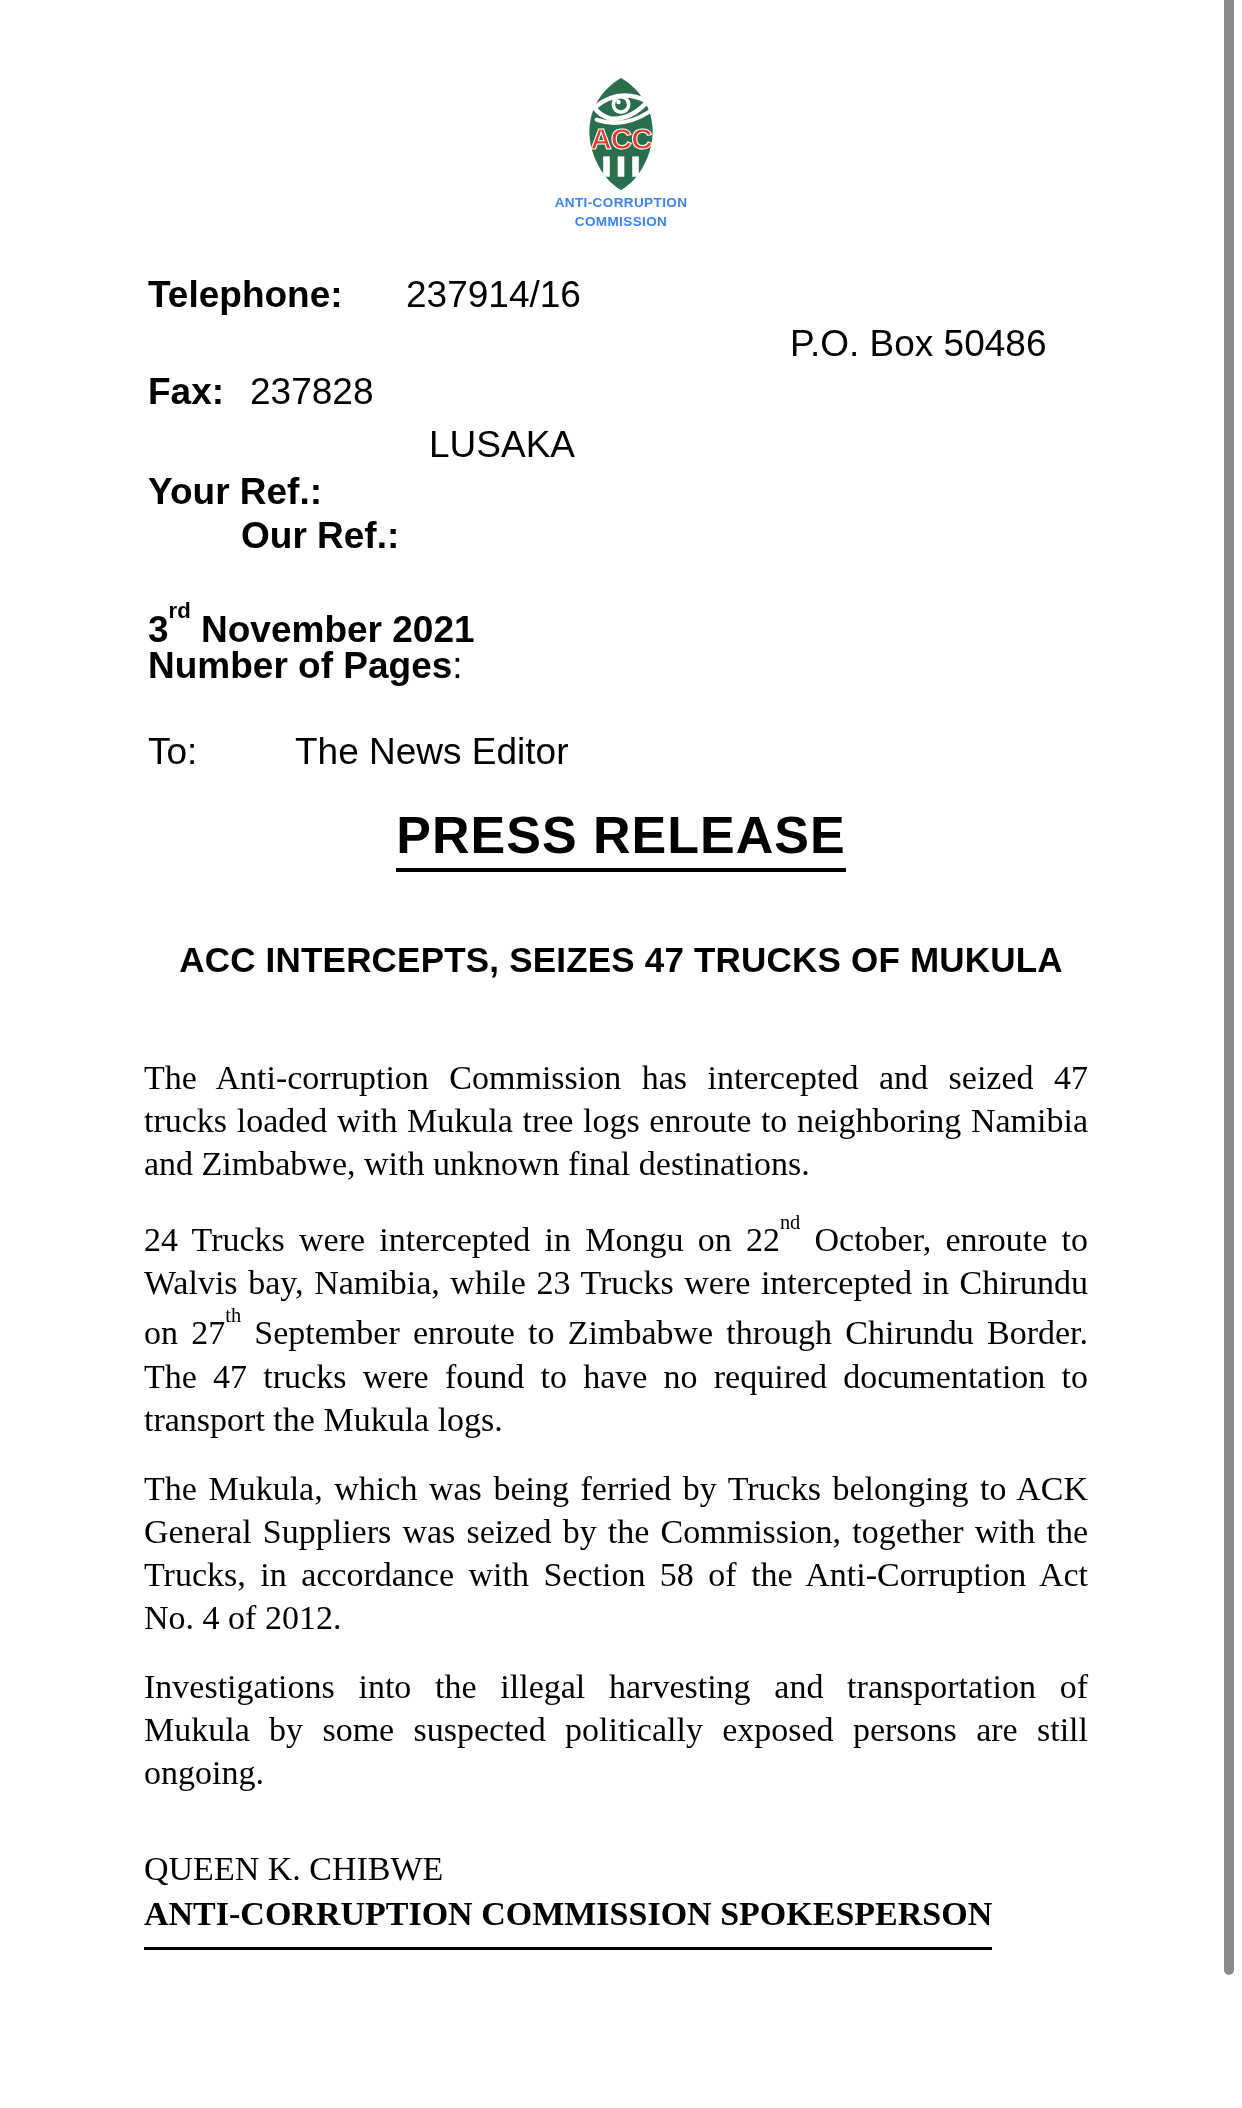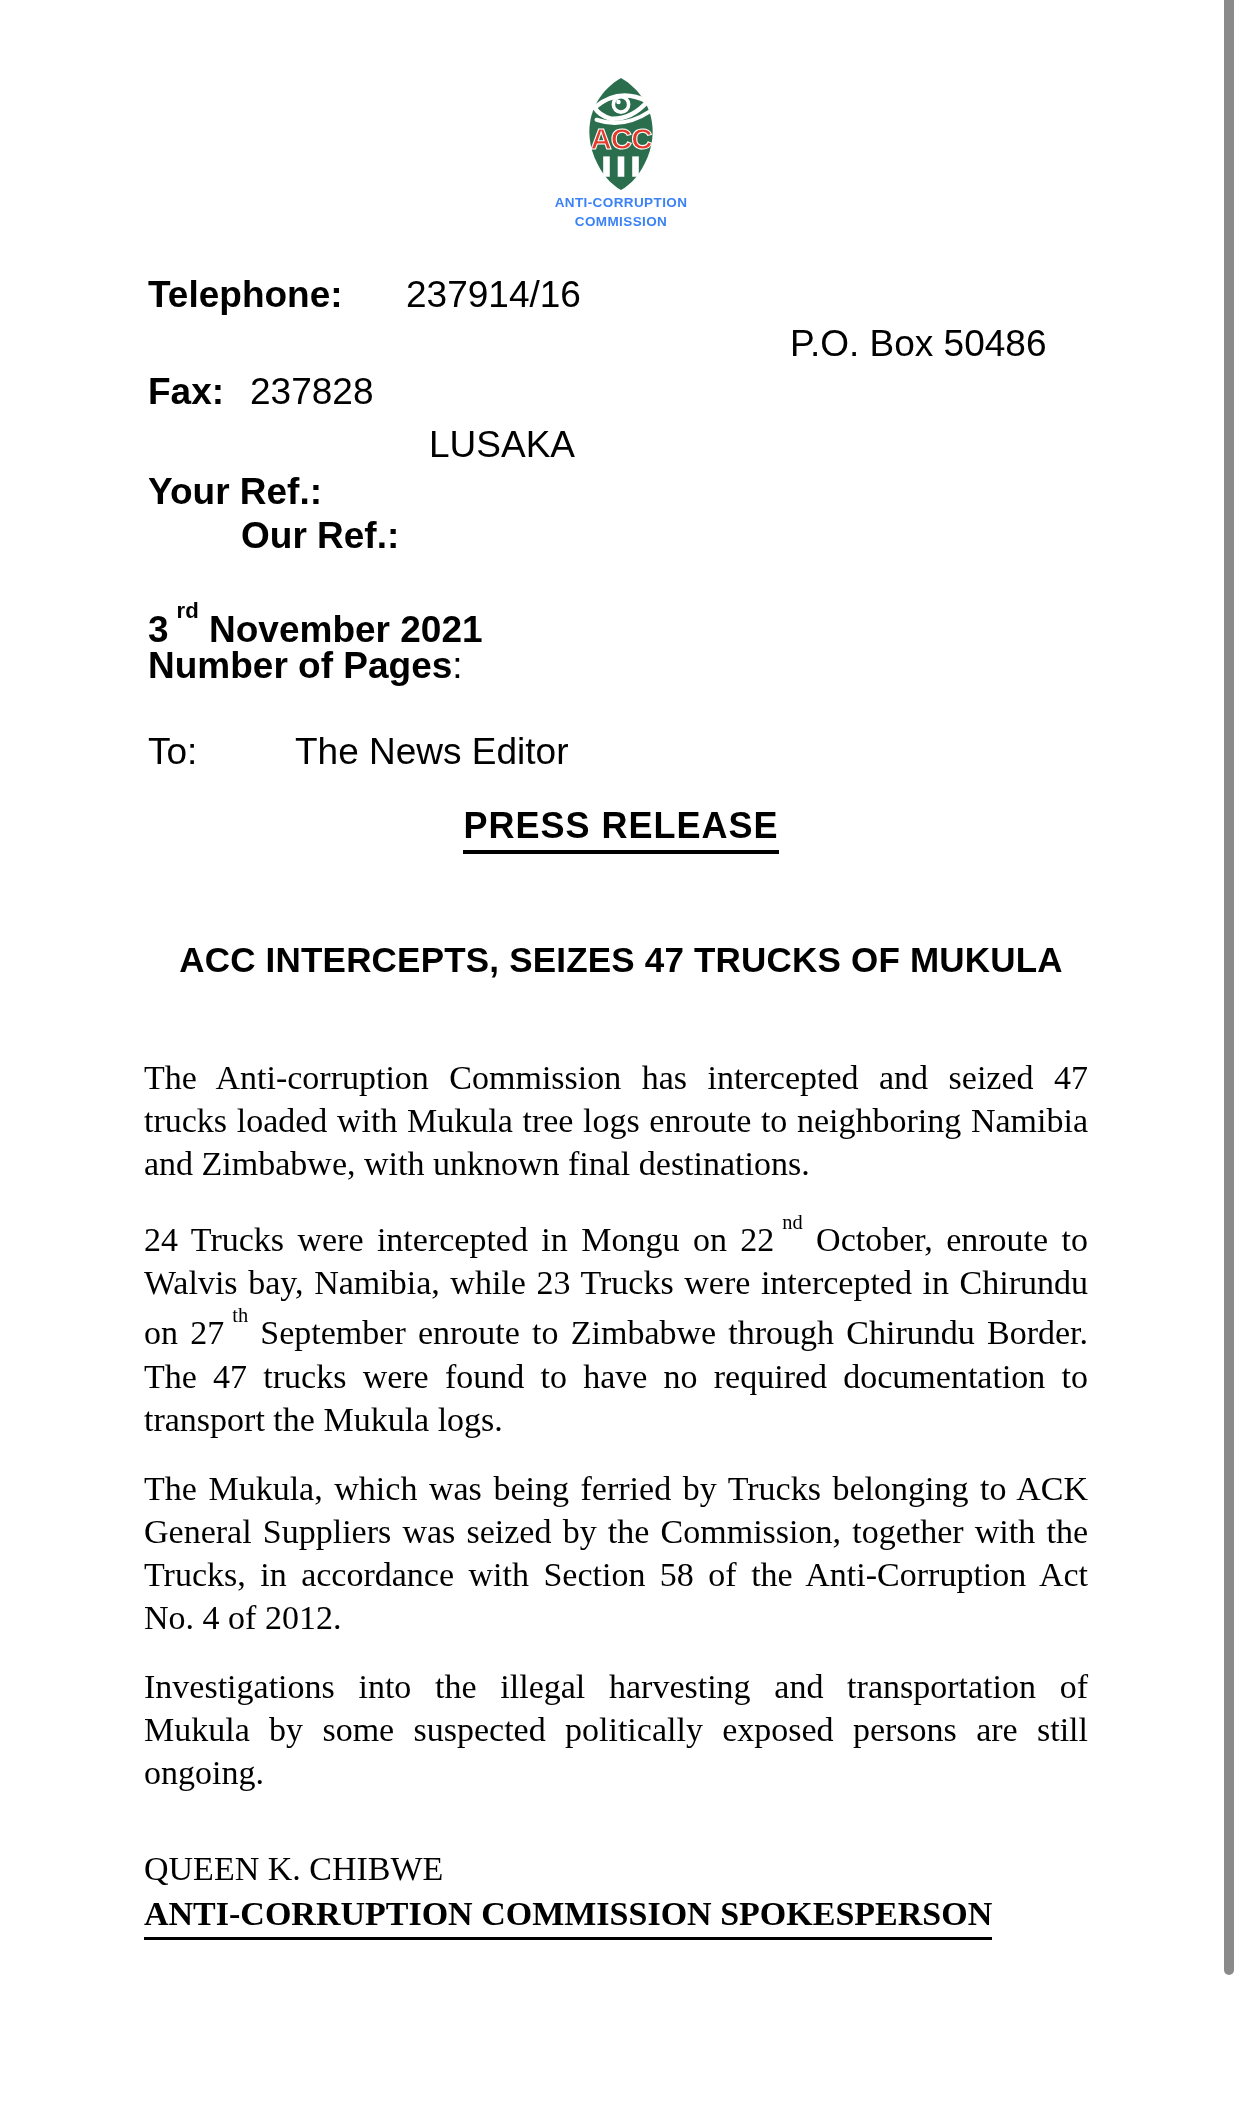--- a/index.html
+++ b/index.html
@@ -28,27 +28,27 @@
     color:#3b82f6;
   }
 
   
   .hline { font-size:37px; line-height:44px; white-space:nowrap; }
   .b { font-weight:bold; }
   .tel-label { display:inline-block; width:258px; font-weight:bold; }
   .fax-label { display:inline-block; width:102px; font-weight:bold; }
   .to-label  { display:inline-block; width:147px; }
 
-  .sup { font-size:0.6em; position:relative; top:-0.5em;margin-left:8px; }
+  .sup { font-size:0.6em; position:relative; top:-0.5em; }
 
   
   .center-row { left:0; width:1242px; text-align:center; }
   .press-title {
     display:inline-block;
-    font-size:36px; font-weight:bold; letter-spacing:1px;
+    font-size:52px; font-weight:bold; letter-spacing:1px;
     border-bottom:4px solid #000;
     padding-bottom:3px;
   }
   .headline { font-size:35px; font-weight:bold; letter-spacing:0.2px; }
 
   
   .body-col {
     position:absolute; top:1056px; left:144px; width:944px;
     font-family:"Liberation Serif", serif;
     font-size:34px; line-height:43px;
@@ -58,21 +58,21 @@
 
   
   .sig-block {
     position:absolute; top:1846px; left:144px;
     font-family:"Liberation Serif", serif;
     font-size:34px; line-height:45px;
   }
   .sig-title {
     font-weight:bold;
     border-bottom:3px solid #000;
-    padding-bottom:1px;
+    padding-bottom:11px;
     display:inline-block;
     text-align:right;
   }
 
   
   .scrollbar-thumb {
     position:absolute; left:1224px; top:0; width:10px; height:1975px;
     background:#8a8a8a;
     border-radius:0 0 6px 6px;
   }

